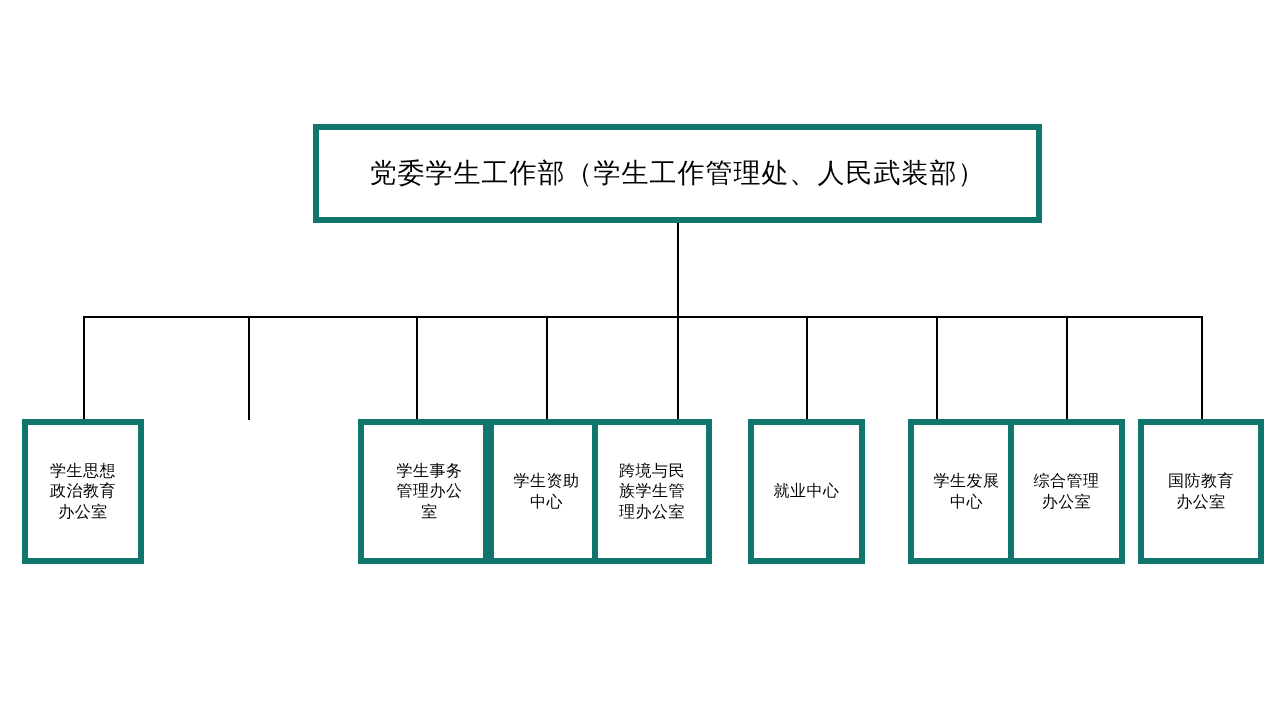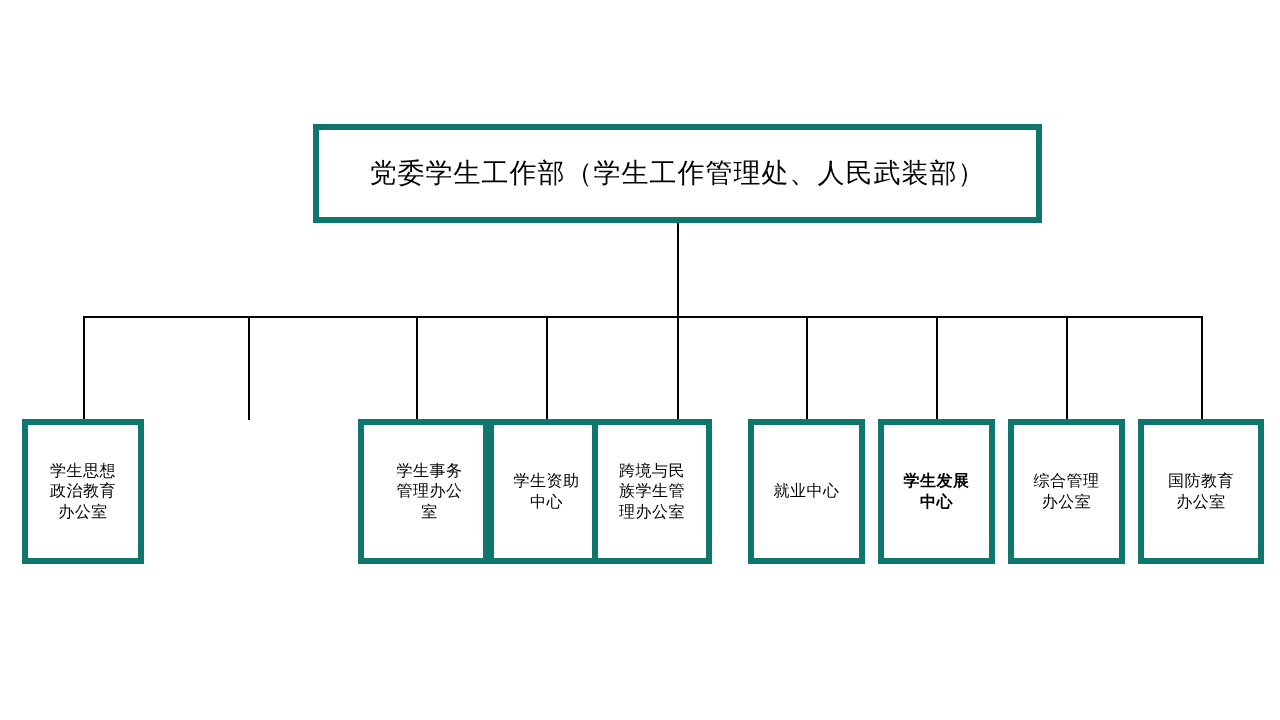--- a/index.html
+++ b/index.html
@@ -127,21 +127,21 @@
   <div class="node child" style="left:592px; width:120px;">
     <span class="node-label">跨境与民
 族学生管
 理办公室</span>
   </div>
 
   <div class="node child" style="left:748px; width:117px;">
     <span class="node-label">就业中心</span>
   </div>
 
-  <div class="node child" style="left:878px; width:117px;font-weight:bold;">
+  <div class="node child" style="left:908px; width:117px;">
     <span class="node-label">学生发展
 中心</span>
   </div>
 
   <div class="node child" style="left:1008px; width:117px;">
     <span class="node-label">综合管理
 办公室</span>
   </div>
 
   <div class="node child" style="left:1138px; width:126px;">

